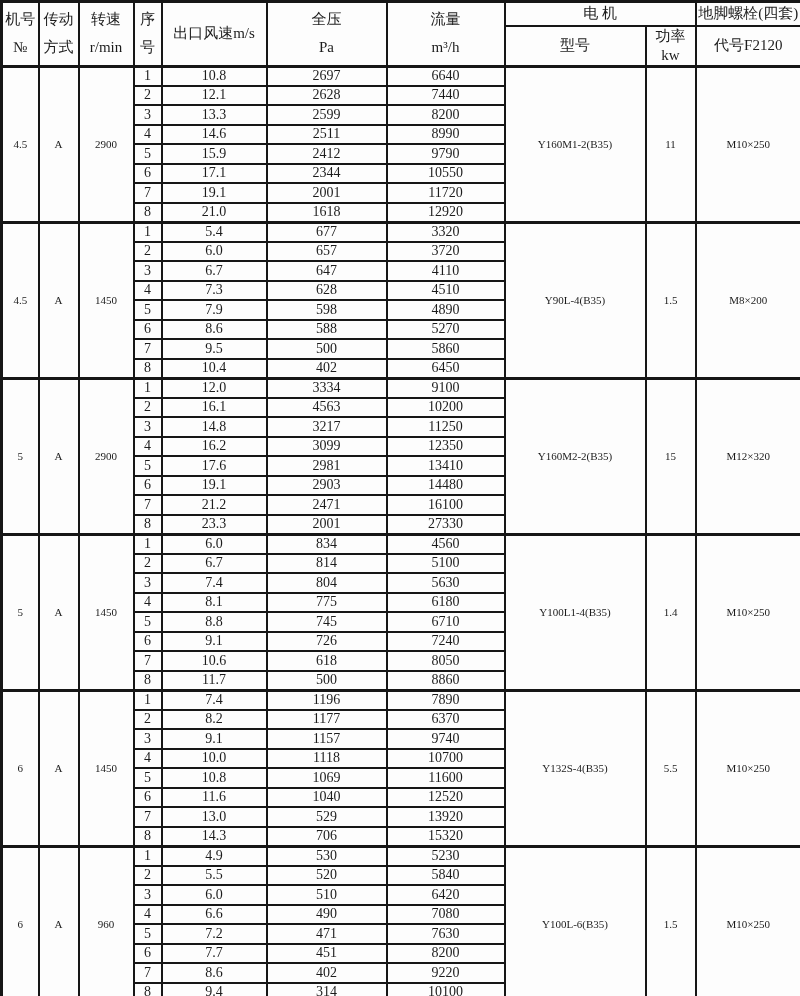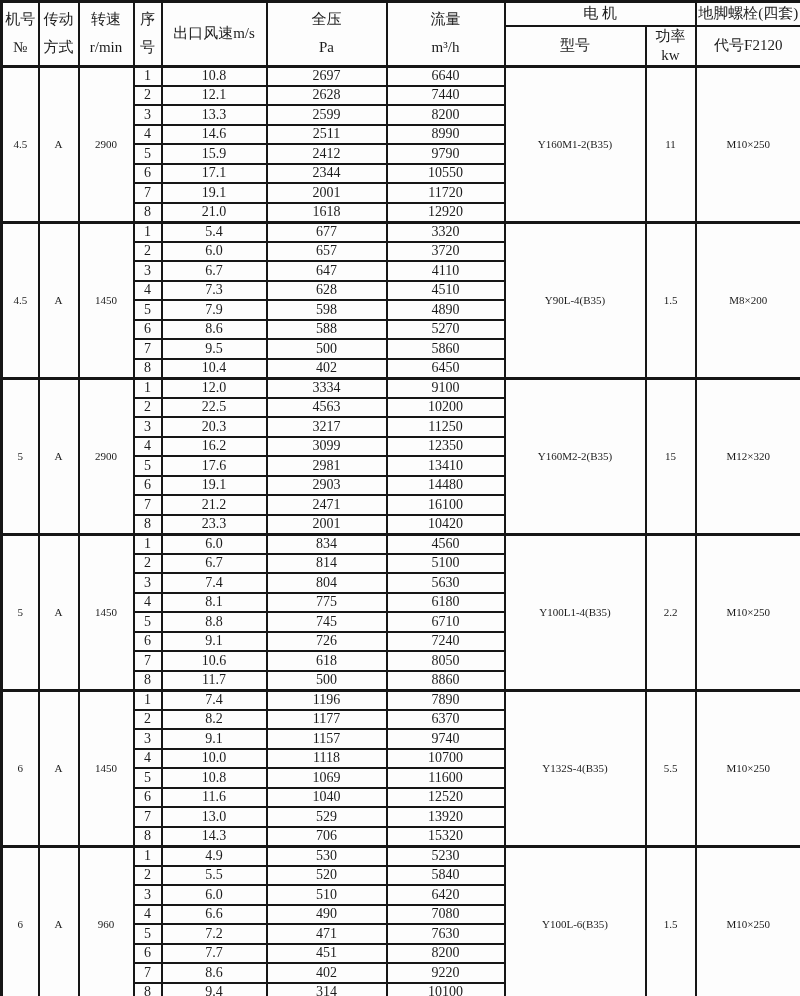--- a/index.html
+++ b/index.html
@@ -191,27 +191,27 @@
           <td>1</td>
           <td>12.0</td>
           <td>3334</td>
           <td>9100</td>
           <td rowspan="8" class="merged">Y160M2-2(B35)</td>
           <td rowspan="8" class="merged">15</td>
           <td rowspan="8" class="merged">M12×320</td>
         </tr>
         <tr>
           <td>2</td>
-          <td>22.5</td>
+          <td>16.1</td>
           <td>4563</td>
           <td>10200</td>
         </tr>
         <tr>
           <td>3</td>
-          <td>20.3</td>
+          <td>14.8</td>
           <td>3217</td>
           <td>11250</td>
         </tr>
         <tr>
           <td>4</td>
           <td>16.2</td>
           <td>3099</td>
           <td>12350</td>
         </tr>
         <tr>
@@ -229,32 +229,32 @@
         <tr>
           <td>7</td>
           <td>21.2</td>
           <td>2471</td>
           <td>16100</td>
         </tr>
         <tr>
           <td>8</td>
           <td>23.3</td>
           <td>2001</td>
-          <td>10420</td>
+          <td>27330</td>
         </tr>
         <tr class="block-start">
           <td rowspan="8" class="merged">5</td>
           <td rowspan="8" class="merged">A</td>
           <td rowspan="8" class="merged">1450</td>
           <td>1</td>
           <td>6.0</td>
           <td>834</td>
           <td>4560</td>
           <td rowspan="8" class="merged">Y100L1-4(B35)</td>
-          <td rowspan="8" class="merged">2.2</td>
+          <td rowspan="8" class="merged">1.4</td>
           <td rowspan="8" class="merged">M10×250</td>
         </tr>
         <tr>
           <td>2</td>
           <td>6.7</td>
           <td>814</td>
           <td>5100</td>
         </tr>
         <tr>
           <td>3</td>

